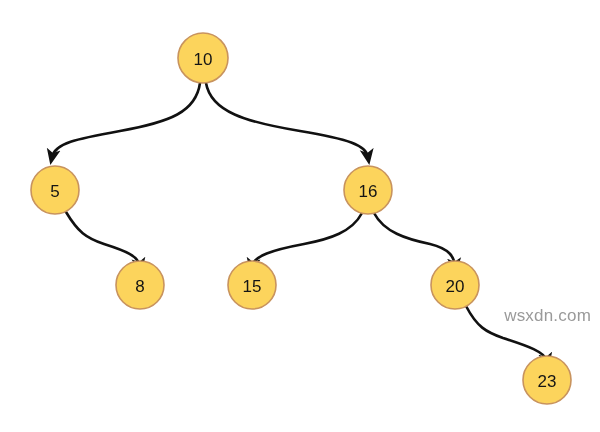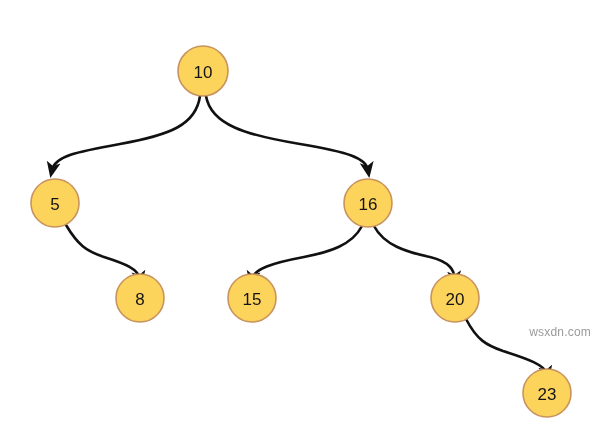--- a/index.html
+++ b/index.html
@@ -10,21 +10,21 @@
   body {
     width: 600px;
     height: 432px;
     position: relative;
     overflow: hidden;
     font-family: "Liberation Sans", sans-serif;
   }
   #diagram-root {
     position: absolute;
     left: 0;
-    top: 13px;
+    top: 0;
     width: 600px;
     height: 332px;
   }
   svg#tree-svg {
     display: block;
     width: 600px;
     height: 432px;
   }
   .node-circle {
     stroke-width: 1.6;
@@ -40,21 +40,21 @@
   .edge-path {
     fill: none;
     stroke-width: 2.6;
     stroke-linecap: round;
   }
   .watermark-text {
     position: absolute;
     right: 9px;
     bottom: 6px;
     font-family: "Liberation Sans", sans-serif;
-    font-size: 12px;
+    font-size: 17px;
     color: #9a9a9a;
     letter-spacing: 0.2px;
     white-space: nowrap;
   }
 </style>
 </head>
 <body>
 
 <div id="diagram-root">
   <svg id="tree-svg" viewBox="0 0 600 432" xmlns="http://www.w3.org/2000/svg">

